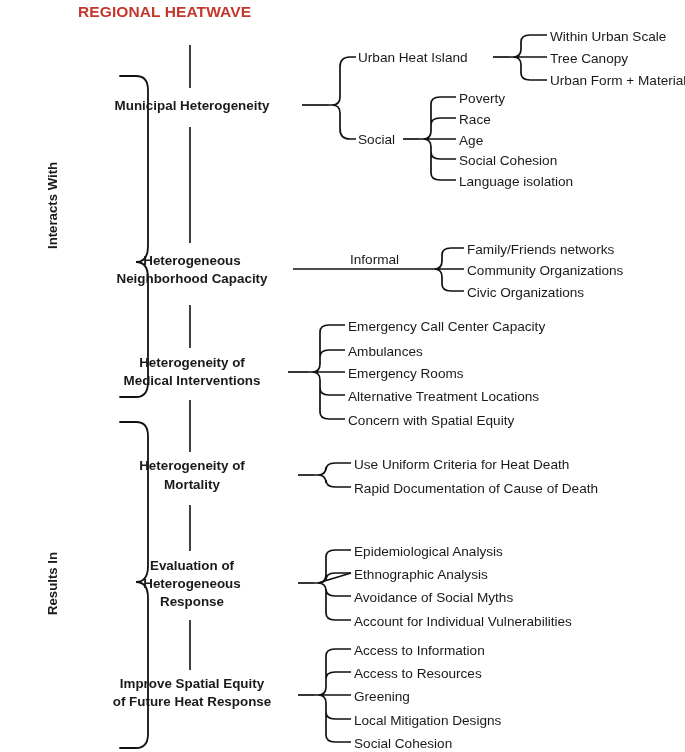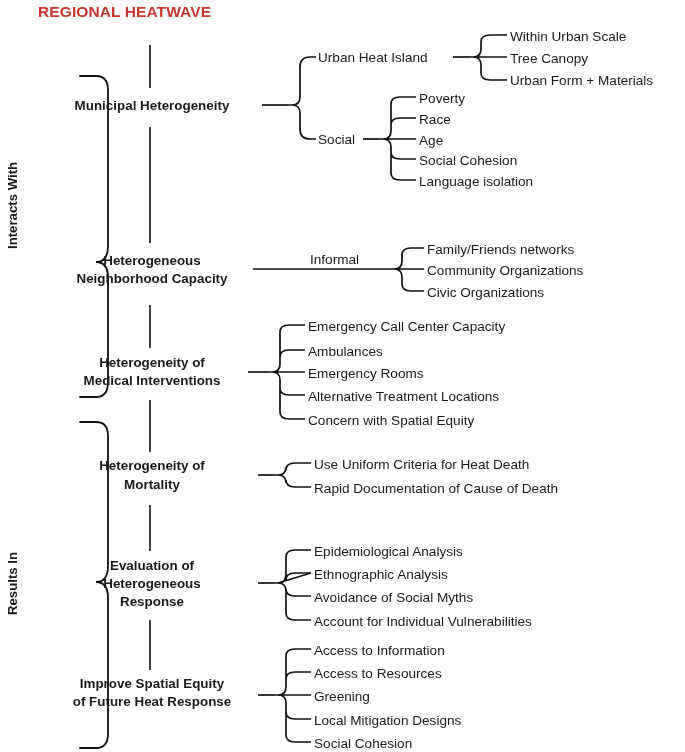--- a/index.html
+++ b/index.html
@@ -3,21 +3,21 @@
 <meta charset="utf-8">
 <style>
   html,body{margin:0;padding:0;background:#ffffff;}
   body{
     width:685px;height:752px;
     font-family:"Liberation Sans","DejaVu Sans",sans-serif;
     color:#1a1a1a;
     overflow:hidden;
     position:relative;
   }
-  #stage{position:relative;width:640px;height:752px;}
+  #stage{position:relative;width:640px;height:752px;margin-left:40px;}
   svg#diagram{position:absolute;left:0;top:0;width:685px;height:752px;}
   .lbl{fill:#1a1a1a;font-family:"Liberation Sans","DejaVu Sans",sans-serif;}
   .title-text{font-size:15.5px;font-weight:bold;letter-spacing:.1px;}
   .main-node{font-size:13.4px;font-weight:bold;}
   .mid-node{font-size:13.6px;font-weight:normal;}
   .leaf-node{font-size:13.6px;font-weight:normal;}
   .side-label{font-size:13.2px;font-weight:bold;}
   .stroke{fill:none;stroke:#111111;stroke-width:1.7;stroke-linecap:butt;}
   .stroke-thin{fill:none;stroke:#111111;stroke-width:1.6;stroke-linecap:butt;}
   .brace{fill:none;stroke:#111111;stroke-width:1.8;stroke-linecap:round;}

